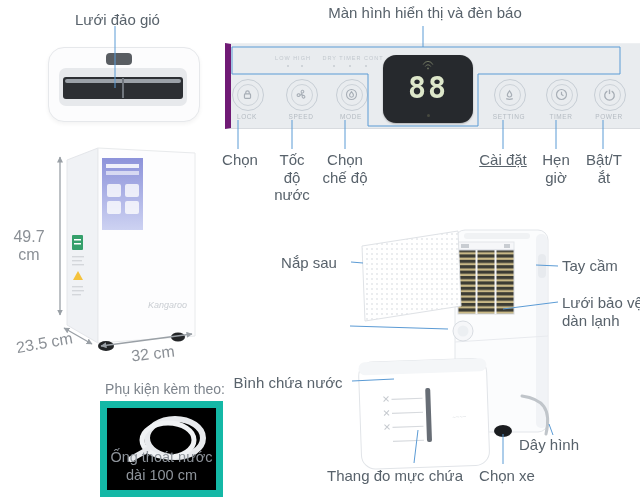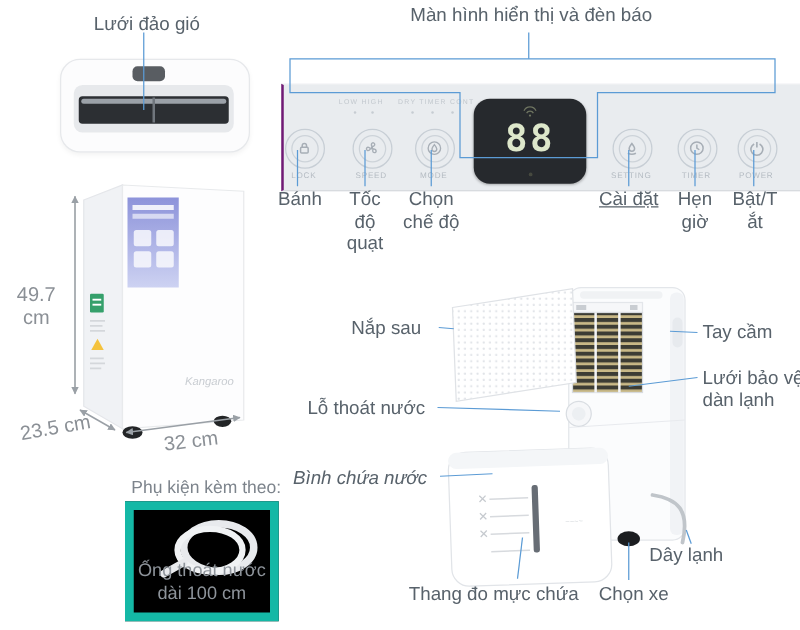--- a/index.html
+++ b/index.html
@@ -5,21 +5,21 @@
   html,body{margin:0;padding:0;background:#ffffff;}
   #canvas{position:relative;width:640px;height:504px;background:#ffffff;overflow:hidden;
           font-family:"Liberation Sans", sans-serif;}
   .abs{position:absolute;}
   .lbl{position:absolute;font-size:15px;line-height:1.18;color:#58626b;}
   .c{text-align:center;}
   .r{text-align:center;}
   .dim{position:absolute;font-size:16px;color:#8b9096;}
   
   #panel{position:absolute;left:225px;top:43px;width:415px;height:86px;background:#e9ecef;
-         border-top:1px solid #eef0f2;border-bottom:1px solid #d8dbdf;border-left:2px solid #701a75;box-sizing:border-box;margin-top:24px;}
+         border-top:1px solid #eef0f2;border-bottom:1px solid #d8dbdf;border-left:6px solid #701a75;box-sizing:border-box;}
   .btn{position:absolute;width:30px;height:30px;border:1px solid #c7ced5;border-radius:50%;top:35px;}
   .btn .ring{position:absolute;inset:4px;border:1px solid #cdd3d9;border-radius:50%;}
   .btn svg{position:absolute;left:8px;top:8px;}
   .btn .blab{position:absolute;top:33px;left:-16px;width:60px;text-align:center;
              font-size:6.5px;letter-spacing:.6px;color:#b4bbc2;}
   .ind{position:absolute;top:11px;font-size:5.5px;letter-spacing:1px;color:#c2c8ce;text-align:center;}
   .dot{position:absolute;width:2px;height:2px;border-radius:50%;background:#c6ccd2;}
   #display{position:absolute;left:152px;top:11px;width:90px;height:68px;background:#26292d;
            border-radius:13px;box-shadow:0 1px 2px rgba(0,0,0,.25);}
   #digits{position:absolute;left:0;right:0;top:15px;text-align:center;
@@ -250,34 +250,33 @@
     <g stroke="#9aa0a6" stroke-width="1.3" fill="none">
       <line x1="60" y1="157" x2="60" y2="315" marker-start="url(#ah)" marker-end="url(#ah)"></line>
       <line x1="64" y1="328" x2="92" y2="344" marker-start="url(#ah)" marker-end="url(#ah)"></line>
       <line x1="101" y1="346" x2="192" y2="334" marker-start="url(#ah)" marker-end="url(#ah)"></line>
     </g>
   </svg>
 
   <div class="lbl c txt" style="left:70px;top:11px;width:95px;">Lưới đảo gió</div>
   <div class="lbl c txt" style="left:310px;top:4px;width:230px;">Màn hình hiển thị và đèn báo</div>
 
-  <div class="lbl c txt" style="left:221px;top:151px;width:38px;">Bánh</div>
-  <div class="lbl c txt" style="left:272px;top:151px;width:40px;">Tốc độ quạt</div>
+  <div class="lbl c txt" style="left:221px;top:151px;width:38px;">Chọn</div>
+  <div class="lbl c txt" style="left:272px;top:151px;width:40px;">Tốc độ nước</div>
   <div class="lbl c txt" style="left:317px;top:151px;width:56px;">Chọn chế độ</div>
   <div class="lbl c txt" style="left:473px;top:151px;width:60px;text-decoration:underline;">Cài đặt</div>
   <div class="lbl c txt" style="left:538px;top:151px;width:36px;">Hẹn giờ</div>
   <div class="lbl c txt" style="left:585px;top:151px;width:38px;overflow-wrap:anywhere;">Bật/Tắt</div>
 
   <div class="lbl r txt" style="left:270px;top:254px;width:78px;">Nắp sau</div>
   <div class="lbl txt" style="left:562px;top:257px;width:72px;">Tay cầm</div>
   <div class="lbl txt" style="left:562px;top:294px;width:84px;">Lưới bảo vệ dàn lạnh</div>
-  <div class="lbl r txt" style="left:238px;top:318px;width:110px;">Lỗ thoát nước</div>
-  <div class="lbl r txt" style="left:228px;top:374px;width:120px;font-style:italic;">Bình chứa nước</div>
+  <div class="lbl r txt" style="left:228px;top:374px;width:120px;">Bình chứa nước</div>
   <div class="lbl c txt" style="left:325px;top:467px;width:140px;">Thang đo mực chứa</div>
   <div class="lbl c txt" style="left:477px;top:467px;width:60px;">Chọn xe</div>
-  <div class="lbl c txt" style="left:518px;top:436px;width:62px;">Dây lạnh</div>
+  <div class="lbl c txt" style="left:518px;top:436px;width:62px;">Dây hình</div>
 
   <div class="dim r txt" style="left:2px;top:228px;width:54px;">49.7 cm</div>
   <div class="dim txt" style="left:16px;top:334px;width:60px;transform:rotate(-10deg);">23.5 cm</div>
   <div class="dim c txt" style="left:126px;top:345px;width:54px;transform:rotate(-7deg);">32 cm</div>
 
   <div class="lbl c txt" style="left:95px;top:381px;width:140px;color:#7d848c;font-size:14px;">Phụ kiện kèm theo:</div>
 </div>
 
 </body></html>

